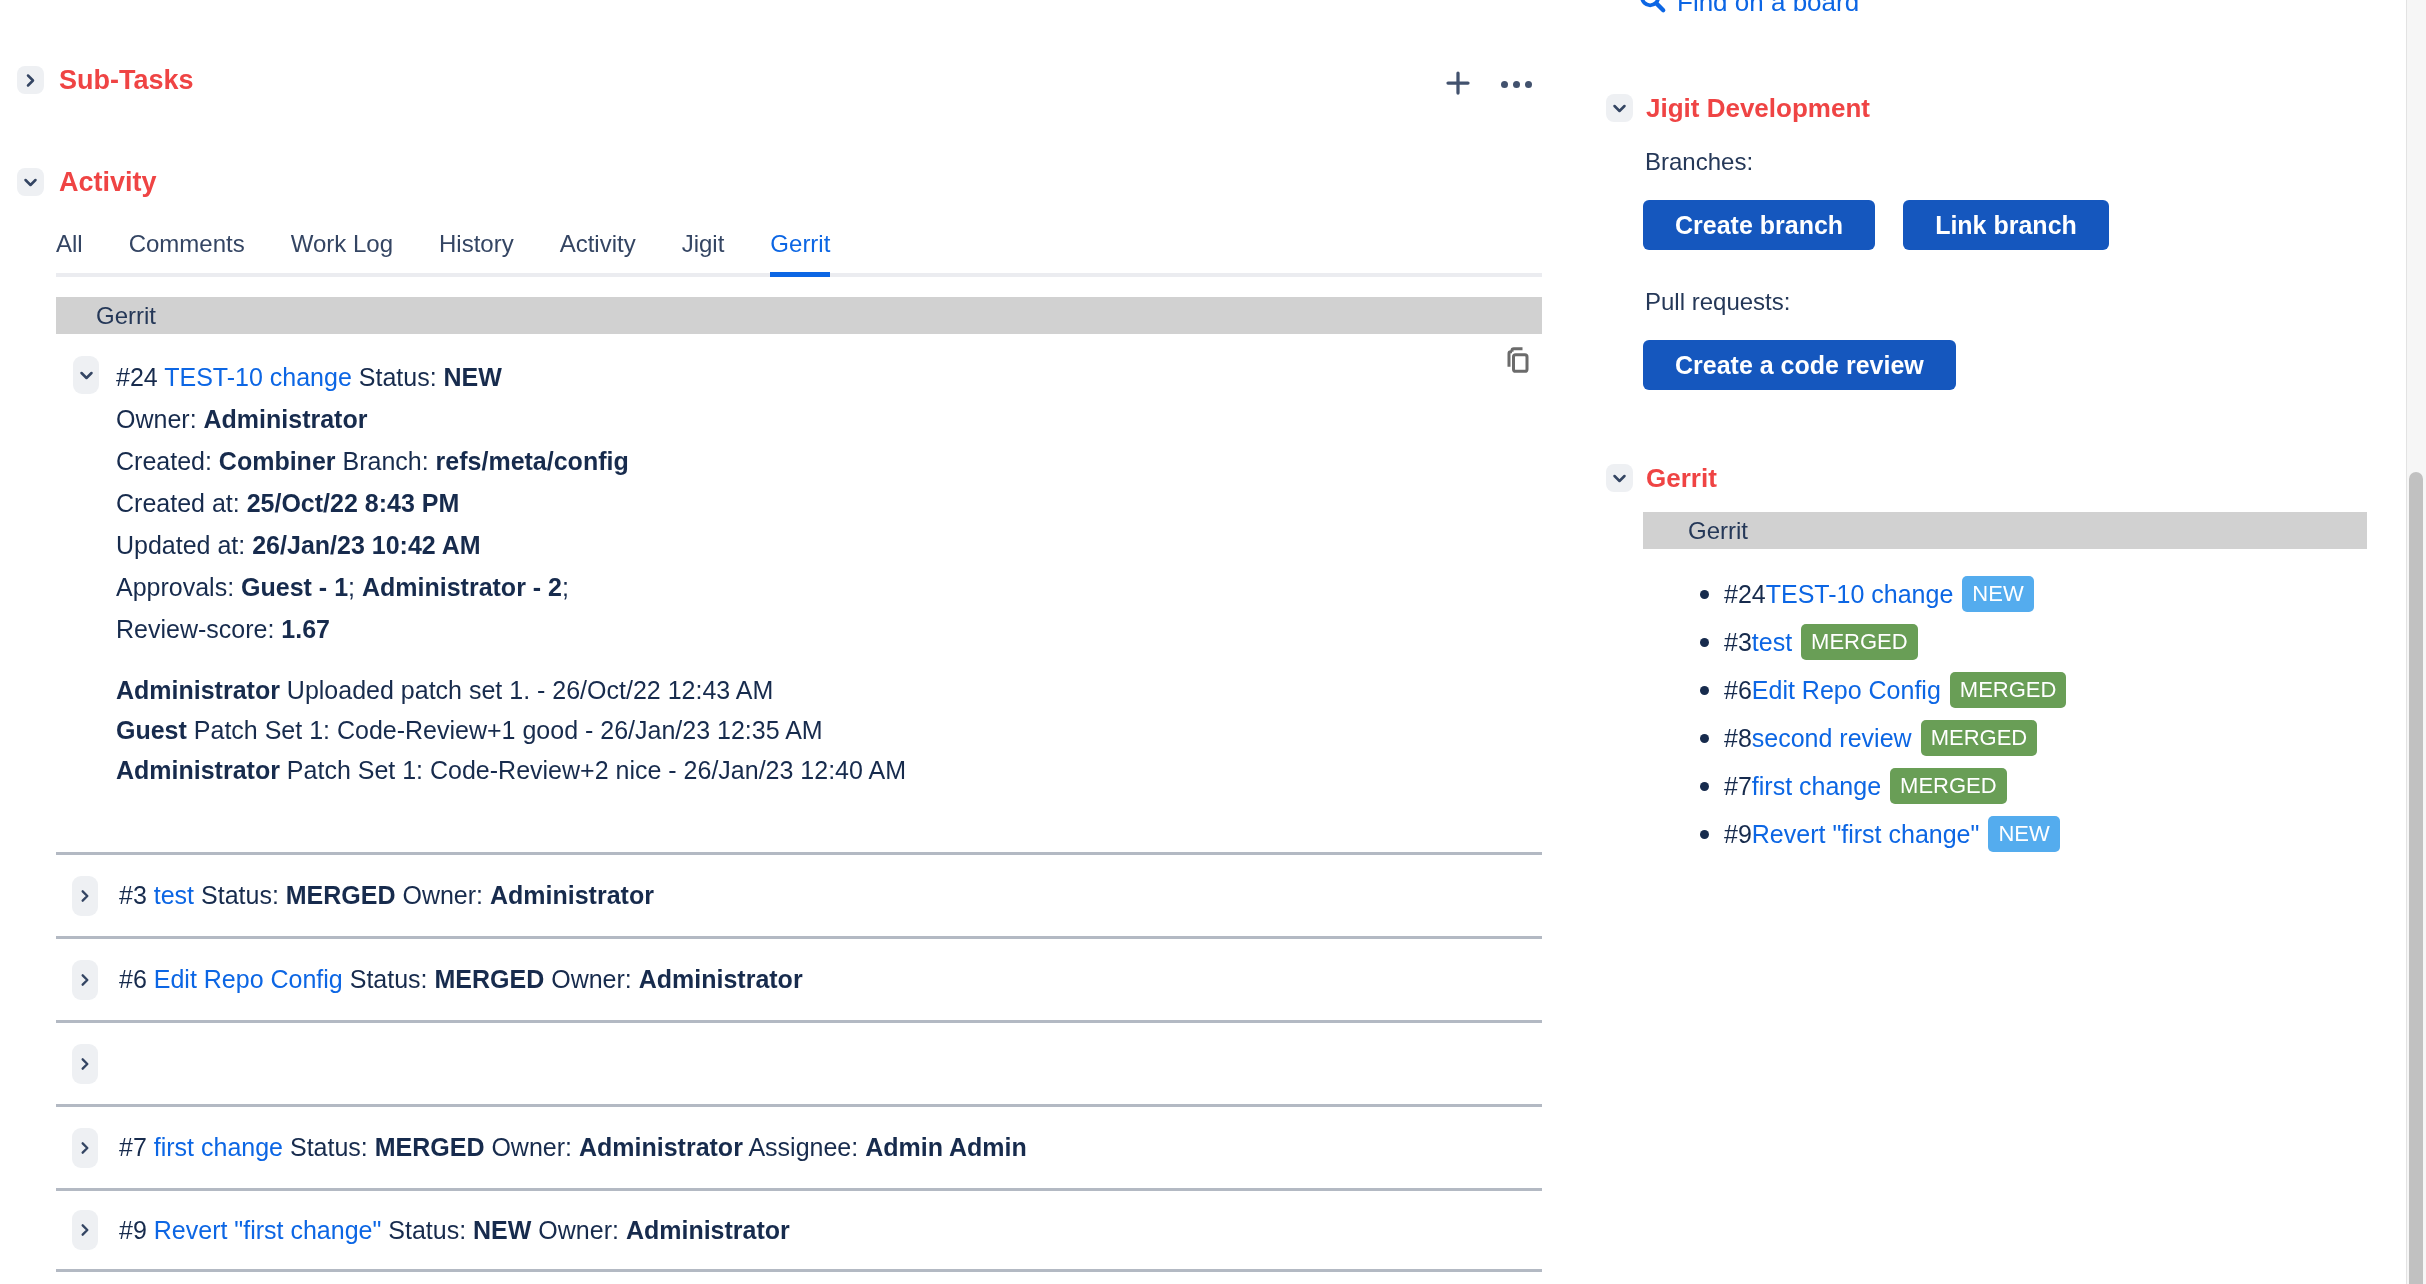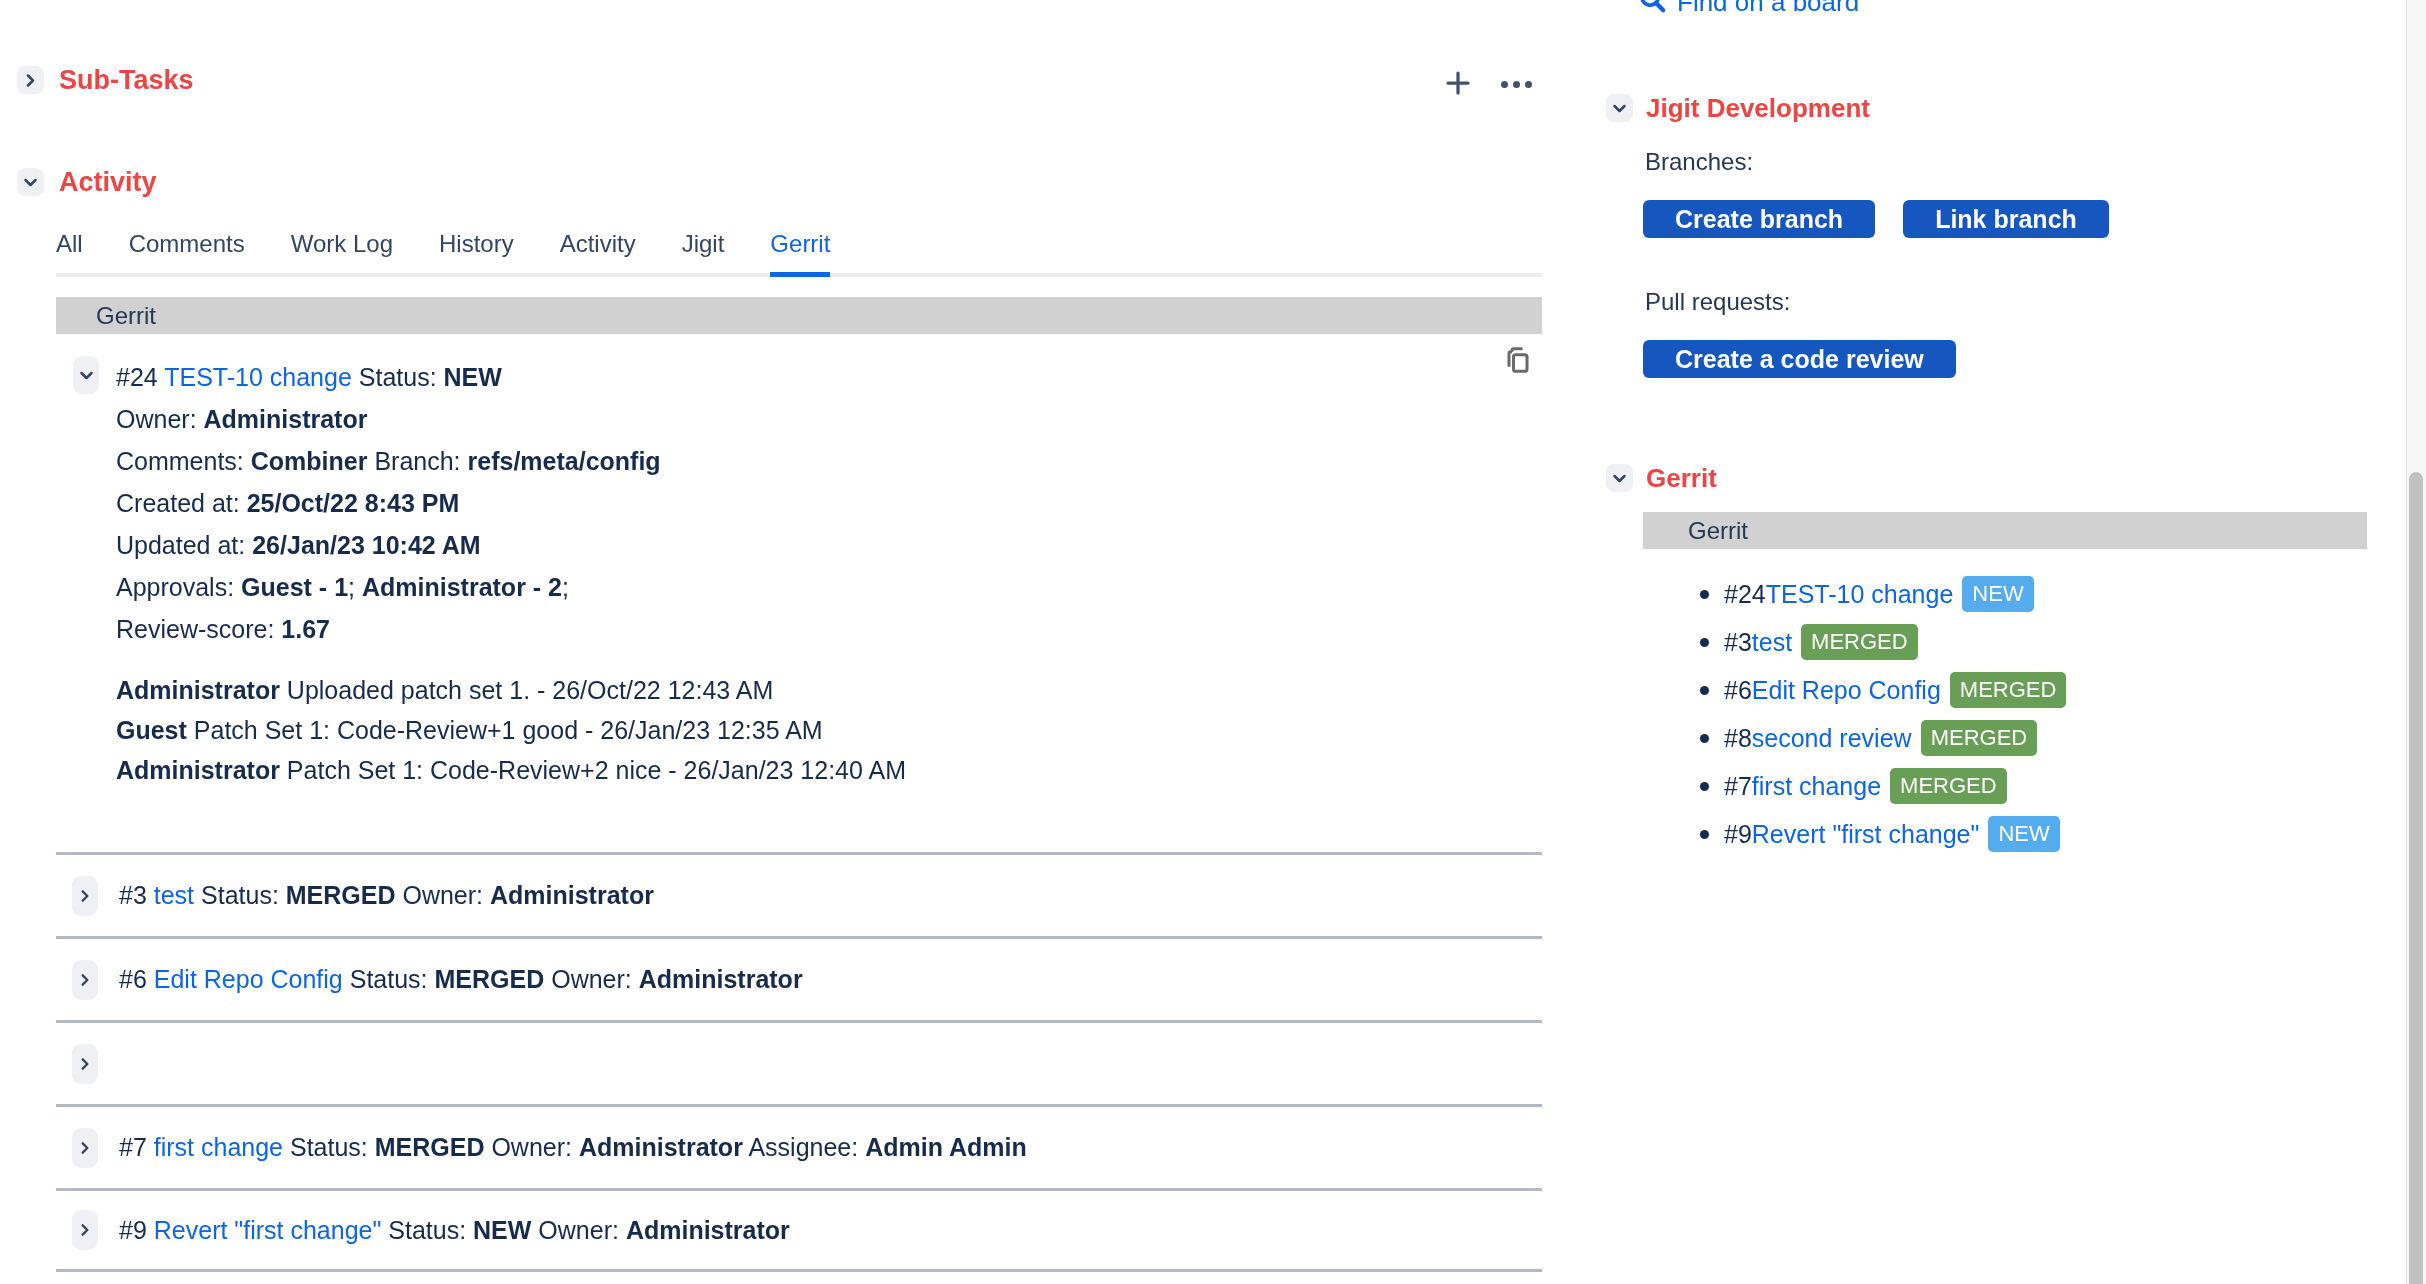--- a/index.html
+++ b/index.html
@@ -68,21 +68,21 @@
 
   
   .find-board{
     left:1637px;top:-16px;display:flex;align-items:center;gap:10px;
     color:#0C66E4;font-size:26px;font-weight:500;cursor:pointer;background:none;border:none;padding:0;
   }
   .right-header{display:flex;align-items:flex-start;gap:13px;}
   .right-label{font-size:24px;color:#253858;}
   .btn-blue{
     background:#1557BE;color:#ffffff;border:none;border-radius:6px;cursor:pointer;
-    height:38px;font-size:25px;font-weight:700;padding:0 32px;
+    height:50px;font-size:25px;font-weight:700;padding:0 32px;
     font-family:"Liberation Sans", sans-serif;white-space:nowrap;
   }
   .btn-row{display:flex;gap:28px;}
 
   
   .glist{font-size:25px;}
   .glist-item{height:48px;display:flex;align-items:center;white-space:nowrap;}
   .bullet{
     width:9px;height:9px;border-radius:50%;background:#172B4D;
     display:inline-block;margin-right:15px;flex:none;
@@ -171,21 +171,21 @@
   <button class="chev-btn chev-row" style="height:38px;">
     <span>
       <svg width="15" height="15" viewBox="0 0 24 24" fill="none">
           <path d="M4 8l8 8 8-8" stroke="#344563" stroke-width="4" stroke-linecap="round" stroke-linejoin="round"></path>
         </svg>
     </span>
   </button>
   <div class="exp-content">
     <div class="exp-line"><span>#24 </span><span class="link">TEST-10 change</span><span> Status: </span><b>NEW</b></div>
     <div class="exp-line"><span>Owner: </span><b>Administrator</b></div>
-    <div class="exp-line"><span>Comments: </span><b>Combiner</b><span> Branch: </span><b>refs/meta/config</b></div>
+    <div class="exp-line"><span>Created: </span><b>Combiner</b><span> Branch: </span><b>refs/meta/config</b></div>
     <div class="exp-line"><span>Created at: </span><b>25/Oct/22 8:43 PM</b></div>
     <div class="exp-line"><span>Updated at: </span><b>26/Jan/23 10:42 AM</b></div>
     <div class="exp-line"><span>Approvals: </span><b>Guest - 1</b><span>; </span><b>Administrator - 2</b><span>;</span></div>
     <div class="exp-line"><span>Review-score: </span><b>1.67</b></div>
     <div class="comments">
       <div class="comment"><b>Administrator</b><span> Uploaded patch set 1. - 26/Oct/22 12:43 AM</span></div>
       <div class="comment"><b>Guest</b><span> Patch Set 1: Code-Review+1 good - 26/Jan/23 12:35 AM</span></div>
       <div class="comment"><b>Administrator</b><span> Patch Set 1: Code-Review+2 nice - 26/Jan/23 12:40 AM</span></div>
     </div>
   </div>

